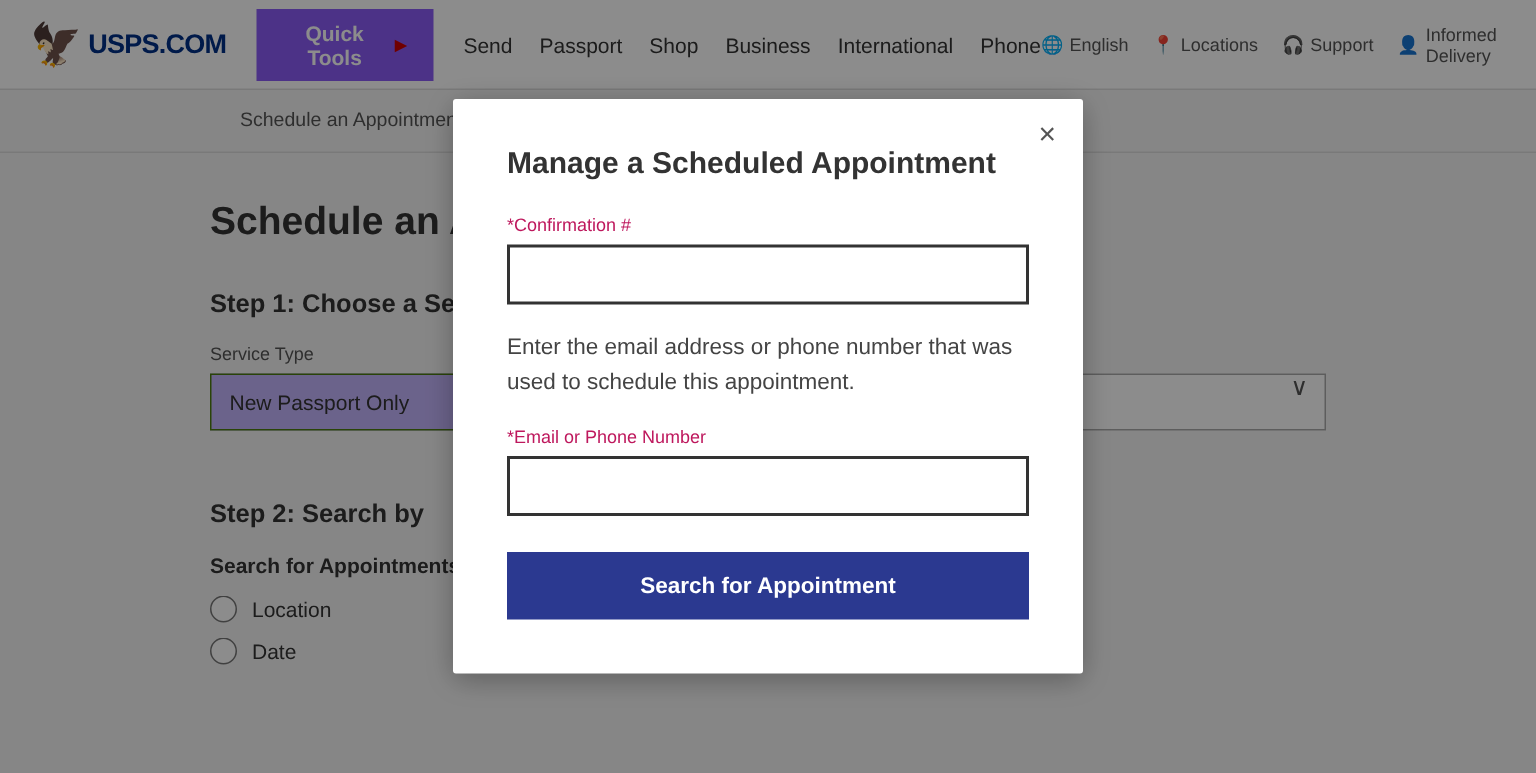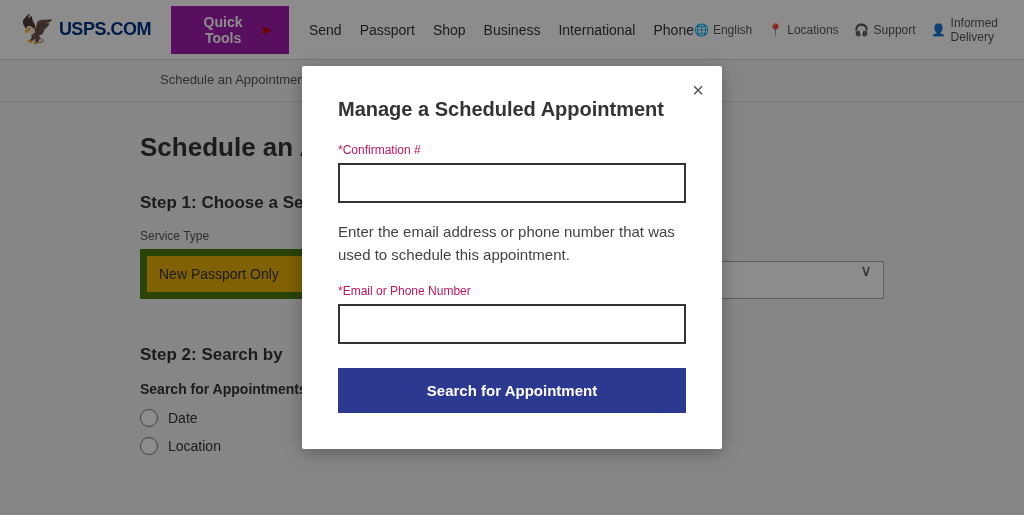--- a/index.html
+++ b/index.html
@@ -3,41 +3,41 @@
   <meta charset="utf-8">
   <style>
     * { box-sizing: border-box; margin: 0; padding: 0; }
     body { font-family: Arial, Helvetica, sans-serif; font-size: 14px; background: #f5f5f5; }
 
     
     .header { background: #fff; border-bottom: 1px solid #ddd; padding: 0 20px; display: flex; align-items: center; height: 60px; }
     .logo { display: flex; align-items: center; margin-right: 10px; }
     .logo-eagle { font-size: 28px; color: #003087; margin-right: 4px; }
     .logo-text { font-size: 18px; font-weight: bold; color: #003087; letter-spacing: -0.5px; }
-    .quick-tools-btn { background: #a21caf; color: #fff; border: none; padding: 8px 18px; font-size: 14px; font-weight: bold; cursor: pointer; margin-left: 10px; margin-right: 20px; display: flex; align-items: center; gap: 6px; }
+    .quick-tools-btn { background: #8b5cf6; color: #fff; border: none; padding: 8px 18px; font-size: 14px; font-weight: bold; cursor: pointer; margin-left: 10px; margin-right: 20px; display: flex; align-items: center; gap: 6px; }
     .quick-tools-btn::after { content: '▶'; font-size: 10px; color: #cc0000; }
     .main-nav { display: flex; gap: 18px; align-items: center; flex: 1; }
     .nav-item { color: #333; text-decoration: none; font-size: 14px; font-weight: 500; cursor: pointer; padding: 4px 0; }
     .header-right { display: flex; align-items: center; gap: 16px; margin-left: auto; font-size: 12px; color: #555; }
     .header-right span { cursor: pointer; display: flex; align-items: center; gap: 4px; }
 
     
     .sub-nav { background: #f5f5f5; border-bottom: 1px solid #ddd; padding: 0 140px; display: flex; align-items: center; gap: 0; height: 42px; }
     .sub-nav-item { font-size: 13px; color: #555; cursor: pointer; padding: 0 20px; height: 42px; display: flex; align-items: center; border-bottom: 3px solid transparent; }
     .sub-nav-item.active { color: #333; font-weight: bold; border-bottom: 3px solid #cc0000; }
     .sub-nav-divider { color: #ccc; font-size: 16px; }
     .sub-nav-faqs { color: #003087; font-weight: bold; display: flex; align-items: center; gap: 4px; }
 
     
     .main { padding: 30px 140px; background: #f5f5f5; min-height: 420px; position: relative; }
     .page-title { font-size: 26px; font-weight: bold; color: #333; margin-bottom: 30px; }
     .step-label { font-size: 17px; font-weight: bold; color: #333; margin-bottom: 16px; }
     .service-type-label { font-size: 12px; color: #555; margin-bottom: 6px; }
     .service-select-wrapper { position: relative; display: inline-block; width: 220px; }
-    .service-select { width: 220px; padding: 10px 40px 10px 12px; border: 7px solid #4d7c0f; font-size: 14px; background: #eab308; appearance: none; cursor: pointer; color: #333; }
+    .service-select { width: 220px; padding: 10px 40px 10px 12px; border: 1px solid #4d7c0f; font-size: 14px; background: #c4b5fd; appearance: none; cursor: pointer; color: #333; }
     .select-arrow { position: absolute; right: 12px; top: 50%; transform: translateY(-50%); font-size: 16px; color: #555; pointer-events: none; }
     .step2-label { font-size: 17px; font-weight: bold; color: #333; margin-top: 46px; margin-bottom: 16px; }
     .search-by-label { font-size: 14px; font-weight: bold; color: #333; margin-bottom: 12px; }
     .radio-item { display: flex; align-items: center; gap: 10px; margin-bottom: 10px; }
     .radio-item input[type=radio] { width: 18px; height: 18px; accent-color: #003087; }
     .radio-item label { font-size: 14px; color: #333; }
 
     
     .service-row { display: flex; align-items: flex-end; gap: 6px; }
     .age-label { font-size: 12px; color: #555; margin-bottom: 6px; }
@@ -116,26 +116,26 @@
         </select>
         <span class="select-arrow">∨</span>
       </div>
     </div>
   </div>
 
   <div>
     <div class="step2-label">Step 2: Search by</div>
     <div class="search-by-label">Search for Appointments by</div>
     <div class="radio-item">
+      <input type="radio" name="search_by" id="loc" style="">
+      <label for="loc">Location</label>
+    </div>
+    <div class="radio-item">
       <input type="radio" name="search_by" id="dat" style="">
       <label for="dat">Date</label>
-    </div>
-    <div class="radio-item">
-      <input type="radio" name="search_by" id="loc" style="">
-      <label for="loc">Location</label>
     </div>
   </div>
 </main>
 
 <div class="overlay">
   <div class="modal">
     <button class="modal-close">×</button>
     <div class="modal-title">Manage a Scheduled Appointment</div>
 
     <div class="modal-field-label">*Confirmation #</div>

